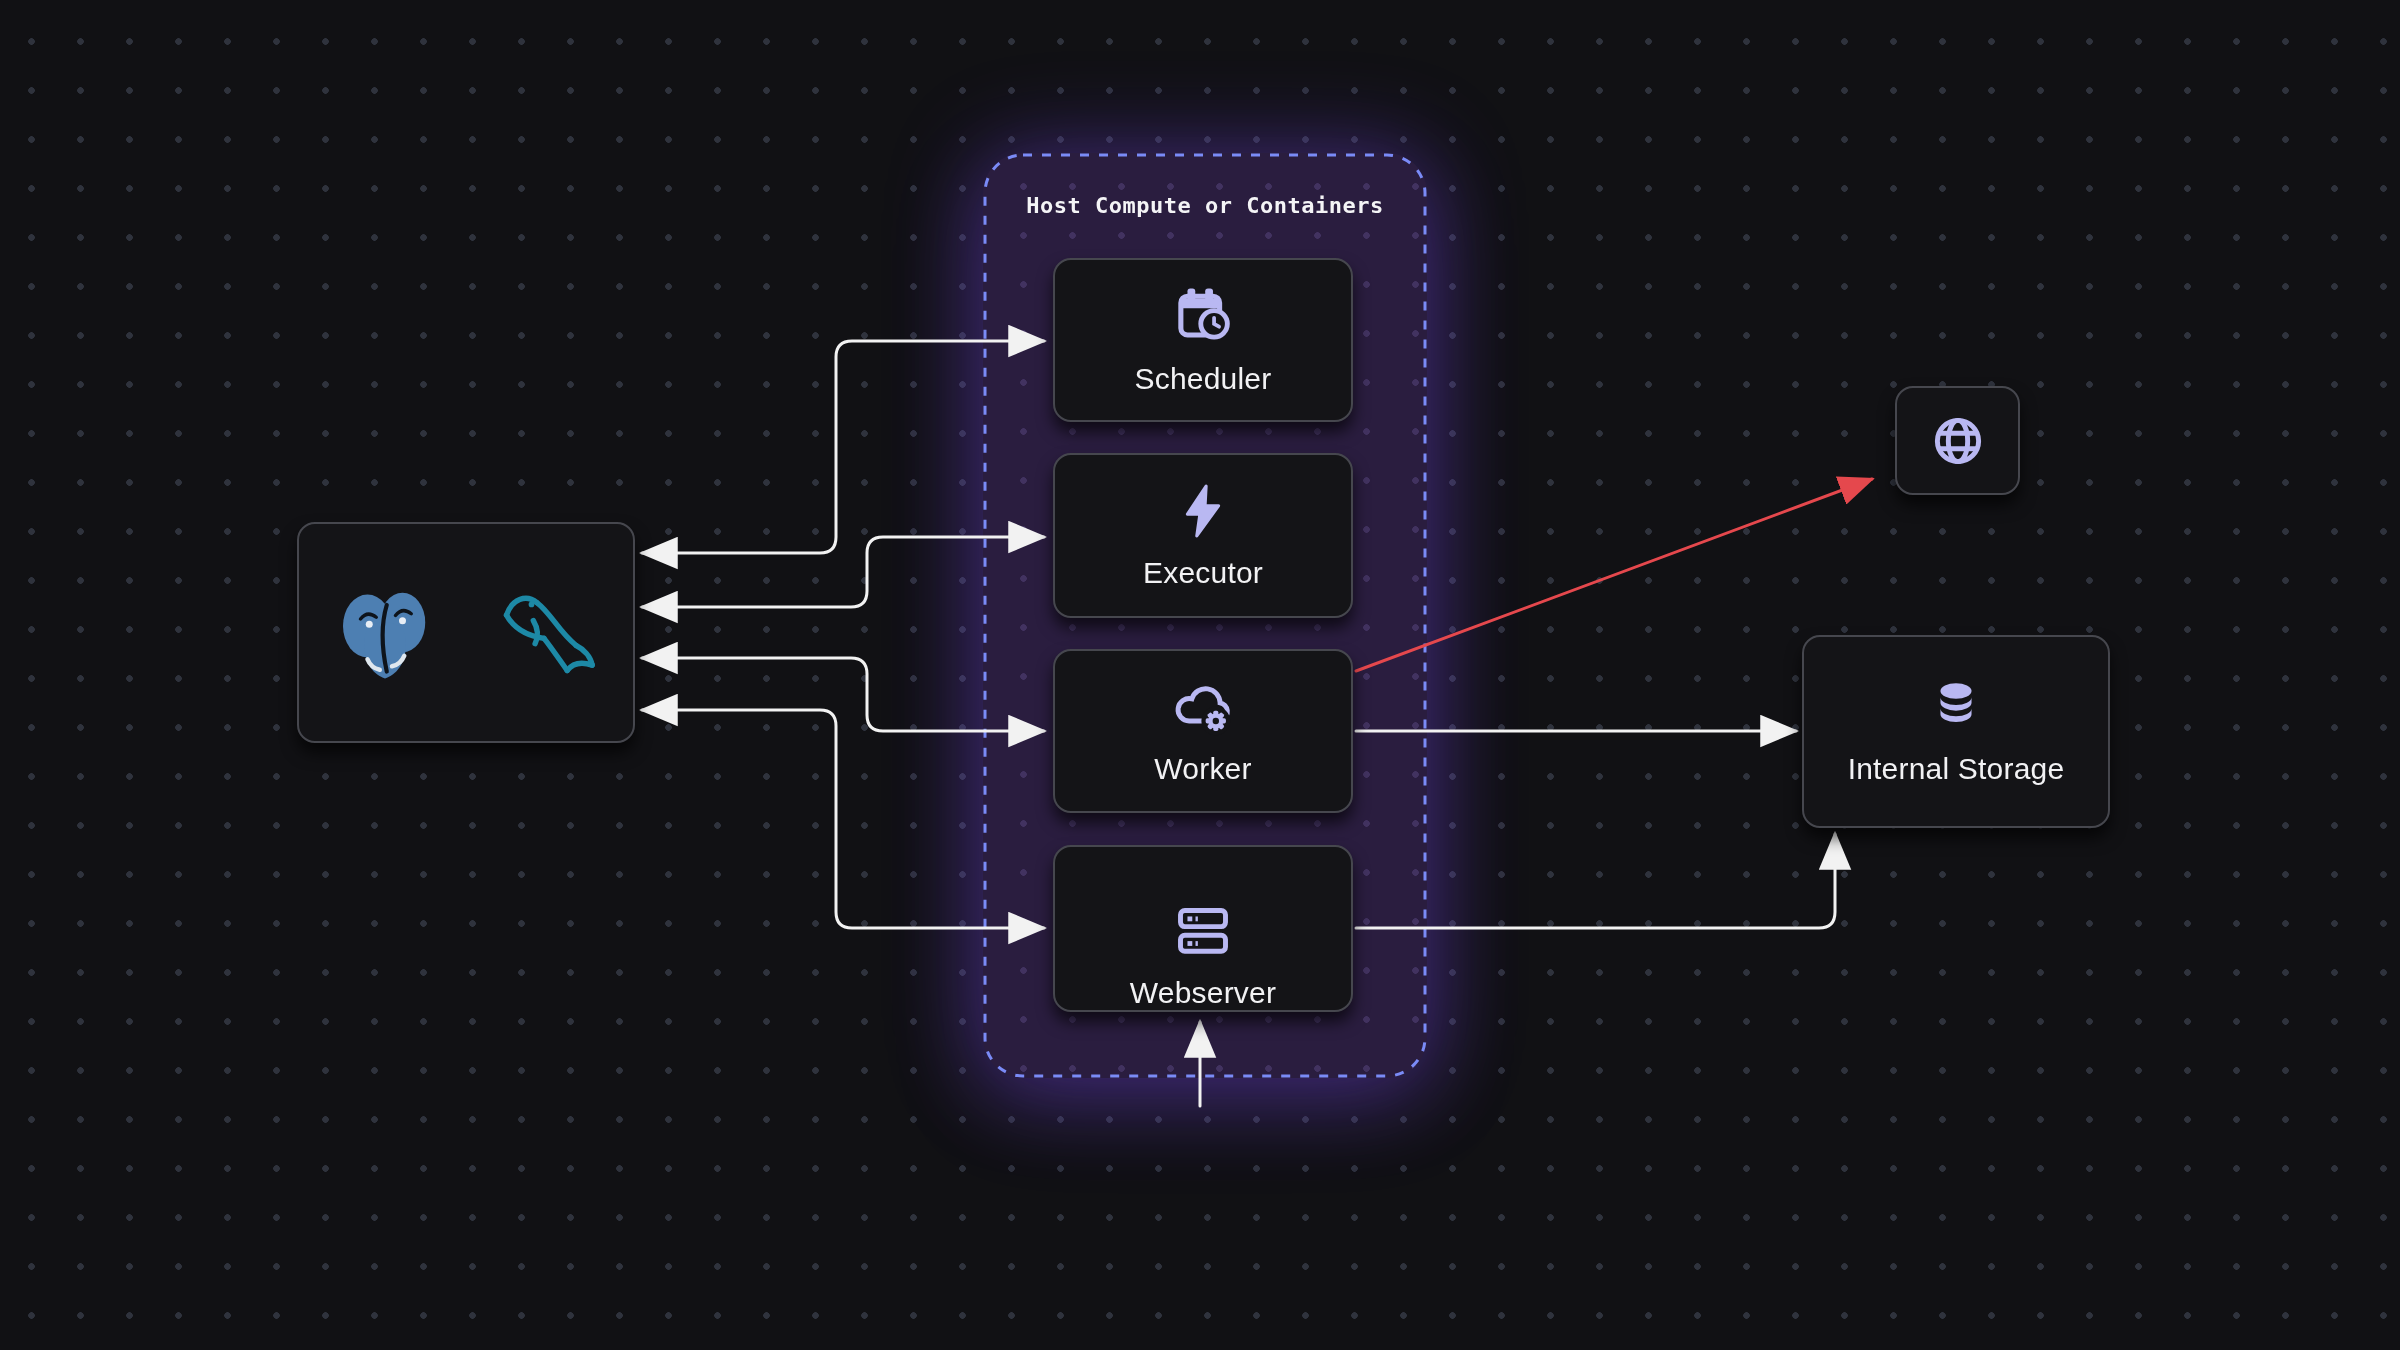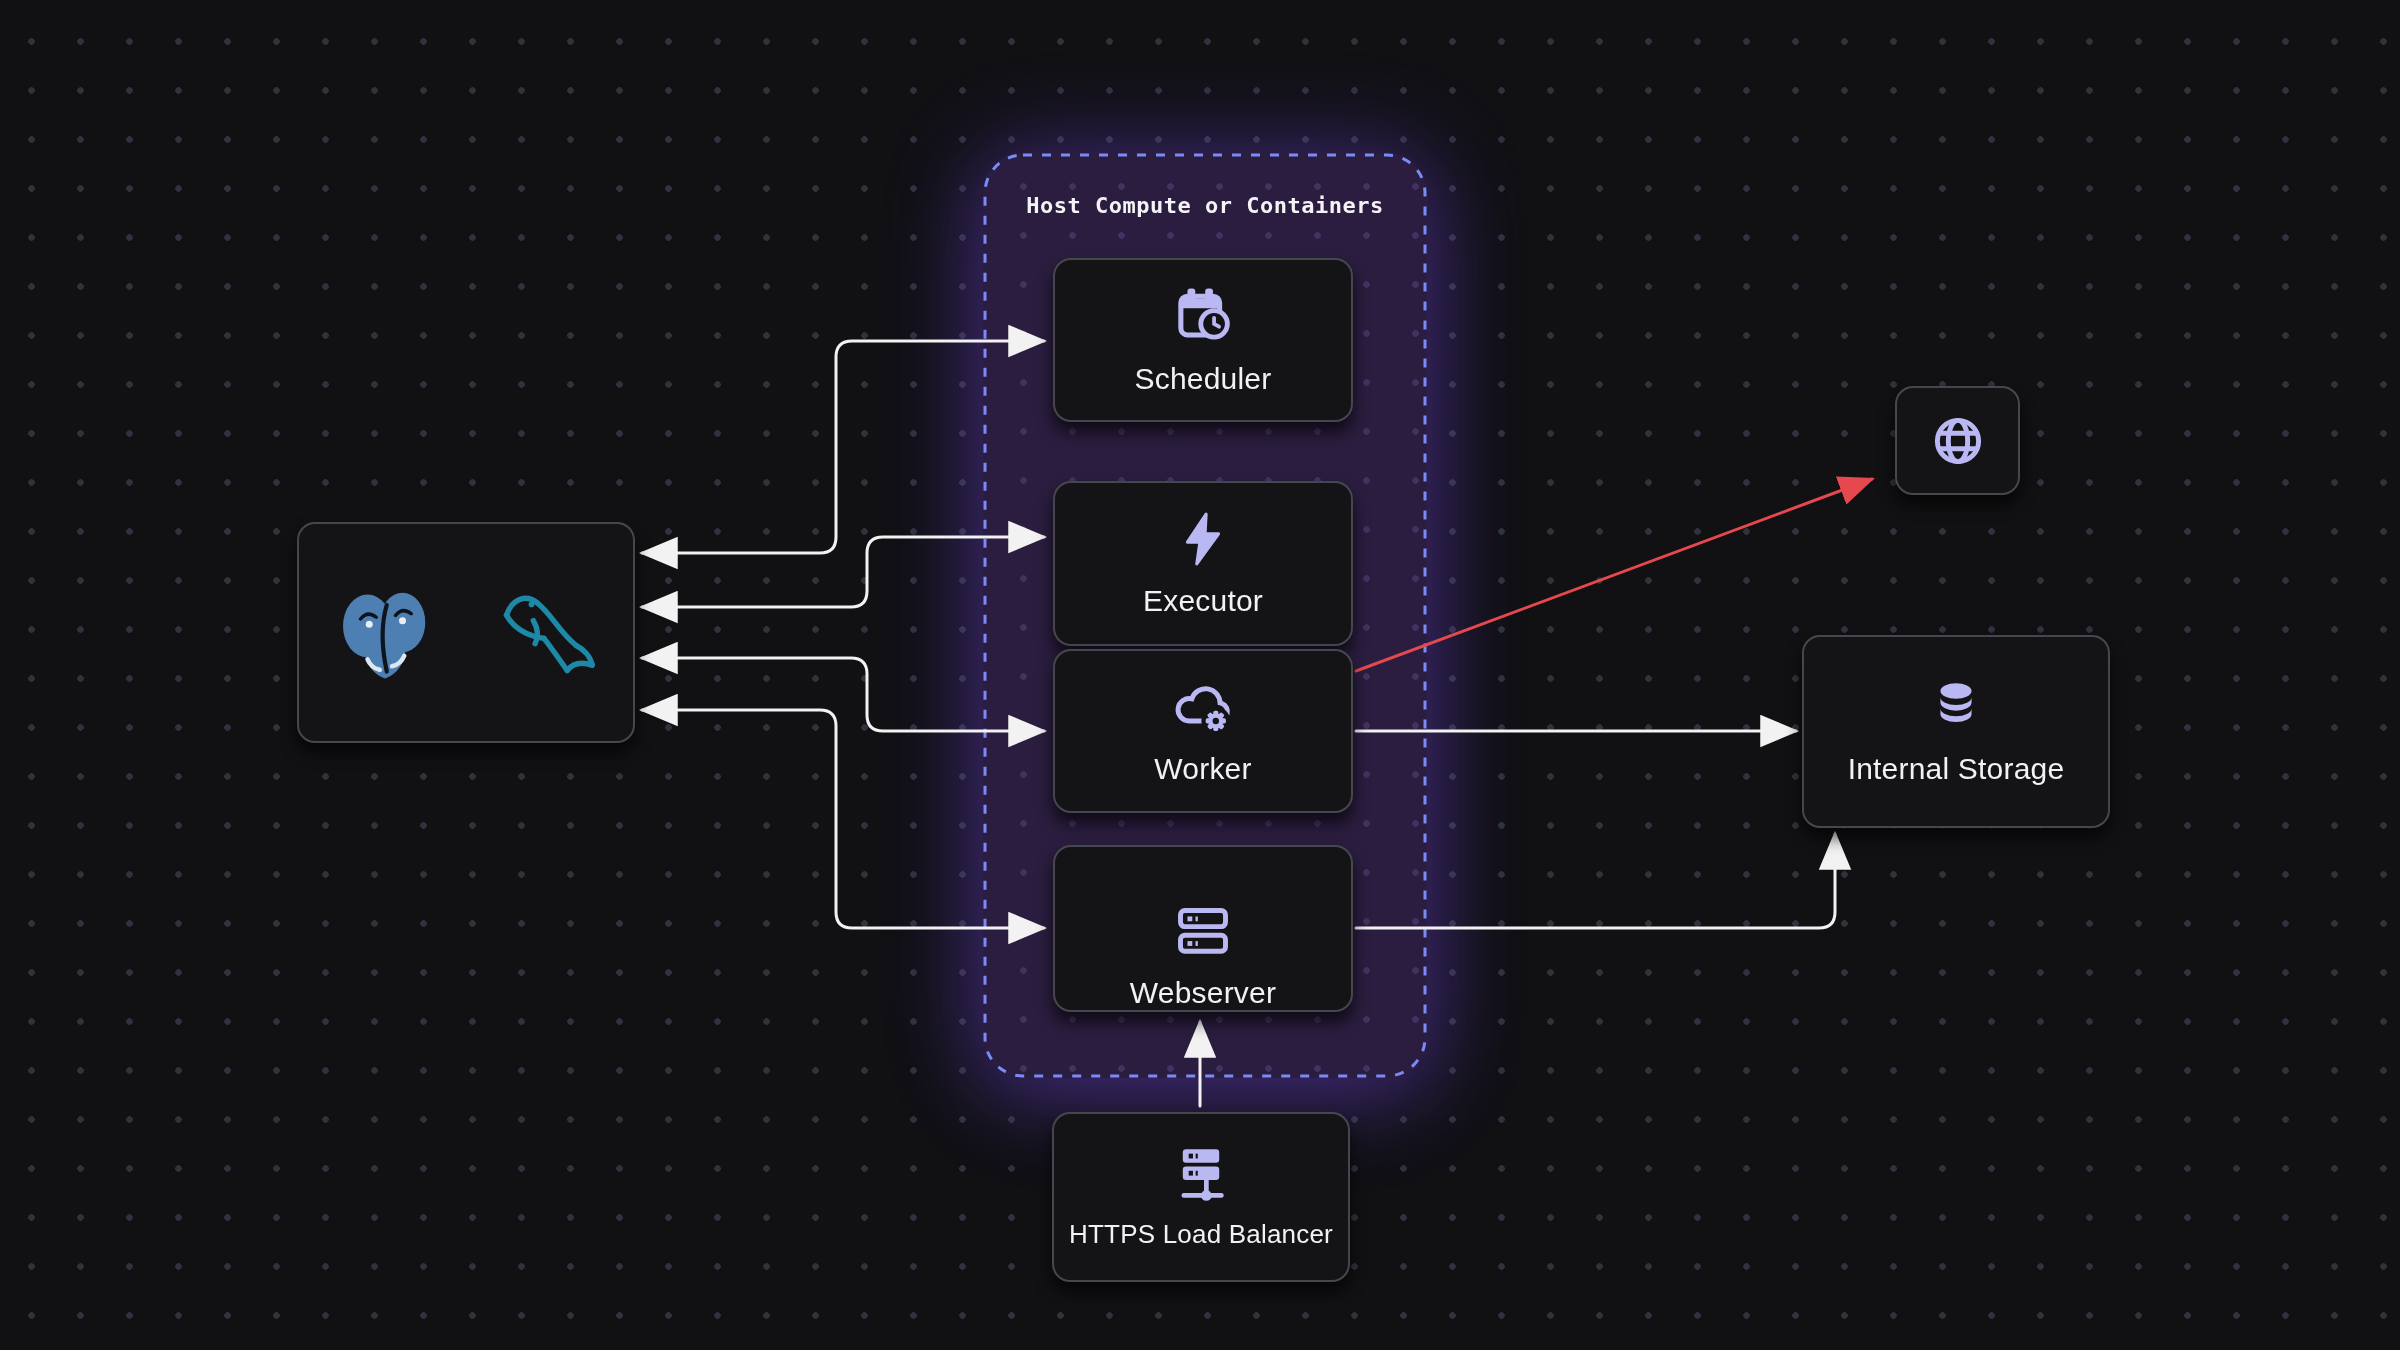--- a/index.html
+++ b/index.html
@@ -117,21 +117,21 @@
         <path d="M8 13 h35 v9 h-35 z" fill="#b9b8f2"></path>
         <rect x="14" y="4" width="7" height="12" rx="2.5" fill="#b9b8f2"></rect>
         <rect x="30" y="4" width="7" height="12" rx="2.5" fill="#b9b8f2"></rect>
         <circle cx="38" cy="36" r="12" fill="#141417" stroke="#b9b8f2" stroke-width="4.4"></circle>
         <path d="M38 30.5 V36 L42.5 38.6" fill="none" stroke="#b9b8f2" stroke-width="3.4" stroke-linecap="round"></path>
       </g>
     </svg>
     <div class="node-label">Scheduler</div>
   </div>
 
-  <div class="node" style="left:1053px;top:453px;width:300px;height:165px;margin-top:28px;">
+  <div class="node" style="left:1053px;top:453px;width:300px;height:165px;">
     <svg class="icon" width="58" height="58" viewBox="0 0 56 56">
       <path d="M31 4 L13 31 H25 L22 52 L43 23 H30 Z" fill="#b9b8f2" stroke="#b9b8f2" stroke-width="3" stroke-linejoin="round"></path>
     </svg>
     <div class="node-label">Executor</div>
   </div>
 
   <div class="node" style="left:1053px;top:649px;width:300px;height:164px;">
     <svg class="icon" width="64" height="60" viewBox="0 0 60 56">
       <path d="M40 42 H17 a10.5 10.5 0 1 1 2.6 -20.7 A13.5 13.5 0 0 1 46 25 a8.5 8.5 0 0 1 2 16" fill="none" stroke="#b9b8f2" stroke-width="4.6" stroke-linecap="round"></path>
       <circle cx="42" cy="42" r="13.5" fill="#141417"></circle>
@@ -164,40 +164,20 @@
       <g fill="#b9b8f2">
         <rect x="13.5" y="11.5" width="4.5" height="4.5"></rect>
         <rect x="21" y="11.5" width="2.2" height="4.5"></rect>
         <rect x="13.5" y="34.5" width="4.5" height="4.5"></rect>
         <rect x="21" y="34.5" width="2.2" height="4.5"></rect>
       </g>
     </svg>
     <div class="node-label">Webserver</div>
   </div>
 
-  <div class="node" style="left:1052px;top:1112px;width:298px;height:170px;">
-    <svg class="icon" width="60" height="58" viewBox="0 0 56 54">
-      <g fill="#b9b8f2">
-        <rect x="11" y="4" width="34" height="12.5" rx="3"></rect>
-        <rect x="11" y="20" width="34" height="12.5" rx="3"></rect>
-      </g>
-      <g fill="#141417">
-        <rect x="16.5" y="8" width="4" height="4.5"></rect>
-        <rect x="23" y="8" width="2" height="4.5"></rect>
-        <rect x="16.5" y="24" width="4" height="4.5"></rect>
-        <rect x="23" y="24" width="2" height="4.5"></rect>
-      </g>
-      <g stroke="#b9b8f2" stroke-width="4.4" stroke-linecap="round" fill="none">
-        <path d="M33 33 V45"></path>
-        <path d="M12 47 H47"></path>
-      </g>
-      <circle cx="33" cy="47" r="5" fill="#b9b8f2"></circle>
-    </svg>
-    <div class="node-label small">HTTPS Load Balancer</div>
-  </div>
 
   <div class="node" style="left:1802px;top:635px;width:308px;height:193px;">
     <svg class="icon" width="58" height="58" viewBox="0 0 56 56">
       <g fill="#b9b8f2">
         <ellipse cx="28" cy="12.5" rx="15" ry="7.5"></ellipse>
         <path d="M13 18.5 v5.5 a15 7.5 0 0 0 30 0 v-5.5 a15 7.5 0 0 1 -30 0 z"></path>
         <path d="M13 29.5 v5.5 a15 7.5 0 0 0 30 0 v-5.5 a15 7.5 0 0 1 -30 0 z"></path>
       </g>
     </svg>
     <div class="node-label">Internal Storage</div>

